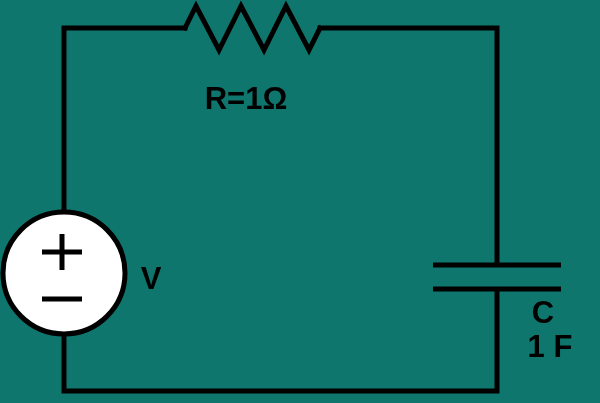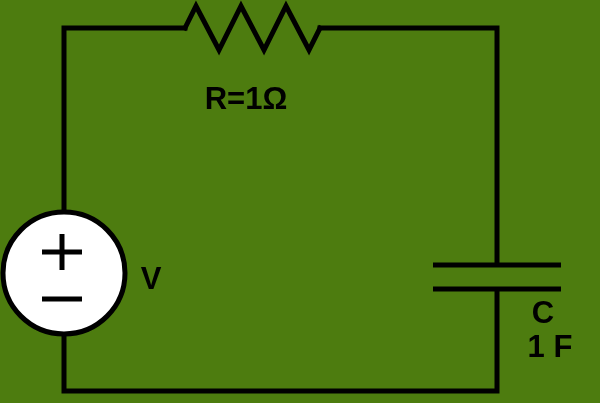--- a/index.html
+++ b/index.html
@@ -4,21 +4,21 @@
 <style>
   html, body {
     margin: 0;
     padding: 0;
     background: #ffffff;
   }
   .stage {
     position: relative;
     width: 600px;
     height: 403px;
-    background: #4d7c0f;
+    background: #0f766e;
     overflow: hidden;
   }
   svg {
     display: block;
     width: 600px;
     height: 403px;
   }
   .wire {
     fill: none;
     stroke: #000000;

